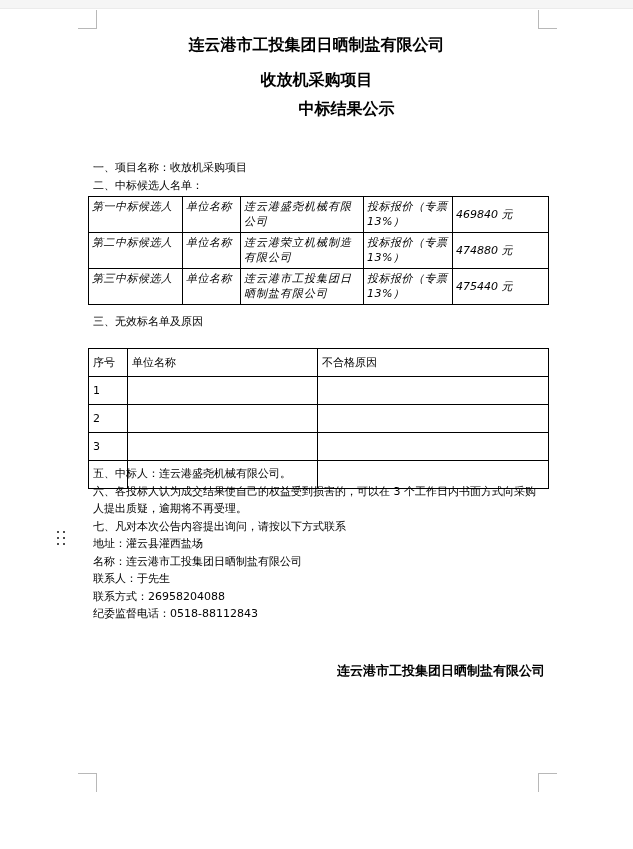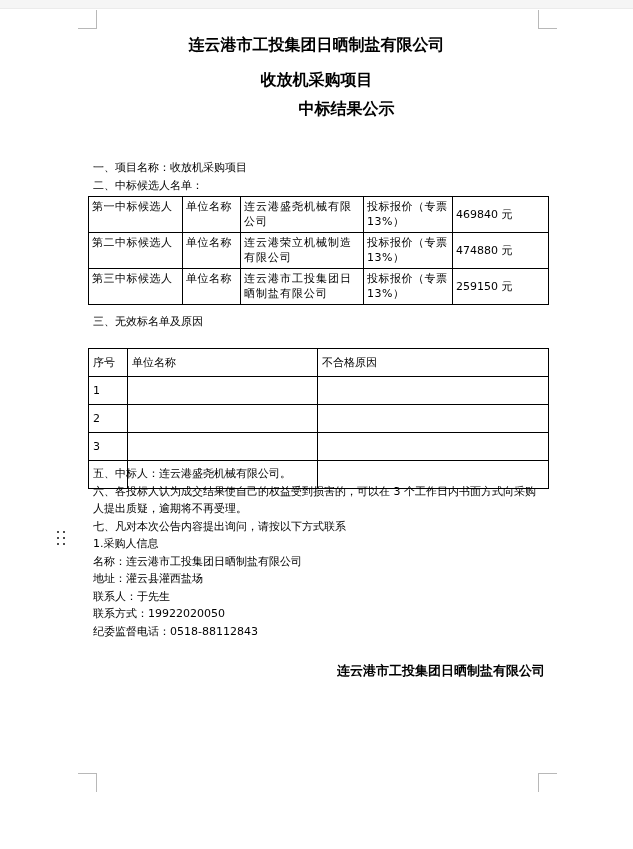--- a/index.html
+++ b/index.html
@@ -23,21 +23,21 @@
   .t3{top:101px;margin-left:30px;}
   
   .para{position:absolute;left:93px;font-size:11px;line-height:17.5px;white-space:nowrap;}
   .para-intro{top:159px;width:470px;}
   .para-sec3{top:313px;width:470px;}
   .para-body{top:465px;width:475px;}
   
   table{border-collapse:collapse;table-layout:fixed;position:absolute;left:88px;font-size:11px;}
   td,th{border:1px solid #000;padding:2px 3px;line-height:15px;vertical-align:top;font-weight:normal;text-align:left;overflow:hidden;}
   .tbl-candidates{top:196px;width:460px;letter-spacing:0.5px;}
-  .tbl-candidates tr{height:36px;}
+  .tbl-candidates tr{height:36px;font-style:italic;}
   .tbl-candidates td.company{letter-spacing:1px;word-break:break-all;}
   .tbl-candidates td.price-label{word-break:break-all;}
   .tbl-candidates td.price{vertical-align:middle;letter-spacing:0;}
   .tbl-invalid{top:348px;width:460px;}
   .tbl-invalid tr{height:28px;}
   .tbl-invalid td,.tbl-invalid th{padding:0 4px;vertical-align:middle;}
   
   .signature{position:absolute;right:88px;top:661px;text-align:right;font-weight:bold;font-size:13px;line-height:20.5px;white-space:nowrap;}
   
   .anchor-dots{position:absolute;left:57px;top:531px;display:grid;grid-template-columns:2px 2px;grid-auto-rows:2px;gap:4px 4px;}
@@ -85,21 +85,21 @@
         <td>单位名称</td>
         <td class="company">连云港荣立机械制造有限公司</td>
         <td class="price-label">投标报价（专票13%）</td>
         <td class="price">474880 元</td>
       </tr>
       <tr>
         <td>第三中标候选人</td>
         <td>单位名称</td>
         <td class="company">连云港市工投集团日晒制盐有限公司</td>
         <td class="price-label">投标报价（专票13%）</td>
-        <td class="price">259150 元</td>
+        <td class="price">475440 元</td>
       </tr>
     </tbody>
   </table>
 
   <div class="para para-sec3">三、无效标名单及原因</div>
 
   <table class="tbl-invalid">
     <colgroup>
         <col style="width:39px">
         <col style="width:190px">
@@ -141,25 +141,24 @@
       <span></span>
       <span></span>
       <span></span>
   </div>
 
   <div class="para para-body">
     <div>五、中标人：连云港盛尧机械有限公司。</div>
     <div>六、各投标人认为成交结果使自己的权益受到损害的，可以在 3 个工作日内书面方式向采购</div>
     <div>人提出质疑，逾期将不再受理。</div>
     <div>七、凡对本次公告内容提出询问，请按以下方式联系</div>
-    <div>1.采购人信息</div>
+    <div>地址：灌云县灌西盐场</div>
     <div>名称：连云港市工投集团日晒制盐有限公司</div>
-    <div>地址：灌云县灌西盐场</div>
     <div>联系人：于先生</div>
-    <div>联系方式：19922020050</div>
+    <div>联系方式：26958204088</div>
     <div>纪委监督电话：0518-88112843</div>
   </div>
 
   <div class="signature">
     <div>连云港市工投集团日晒制盐有限公司</div>
   </div>
 
 </div>
 
 </body></html>

